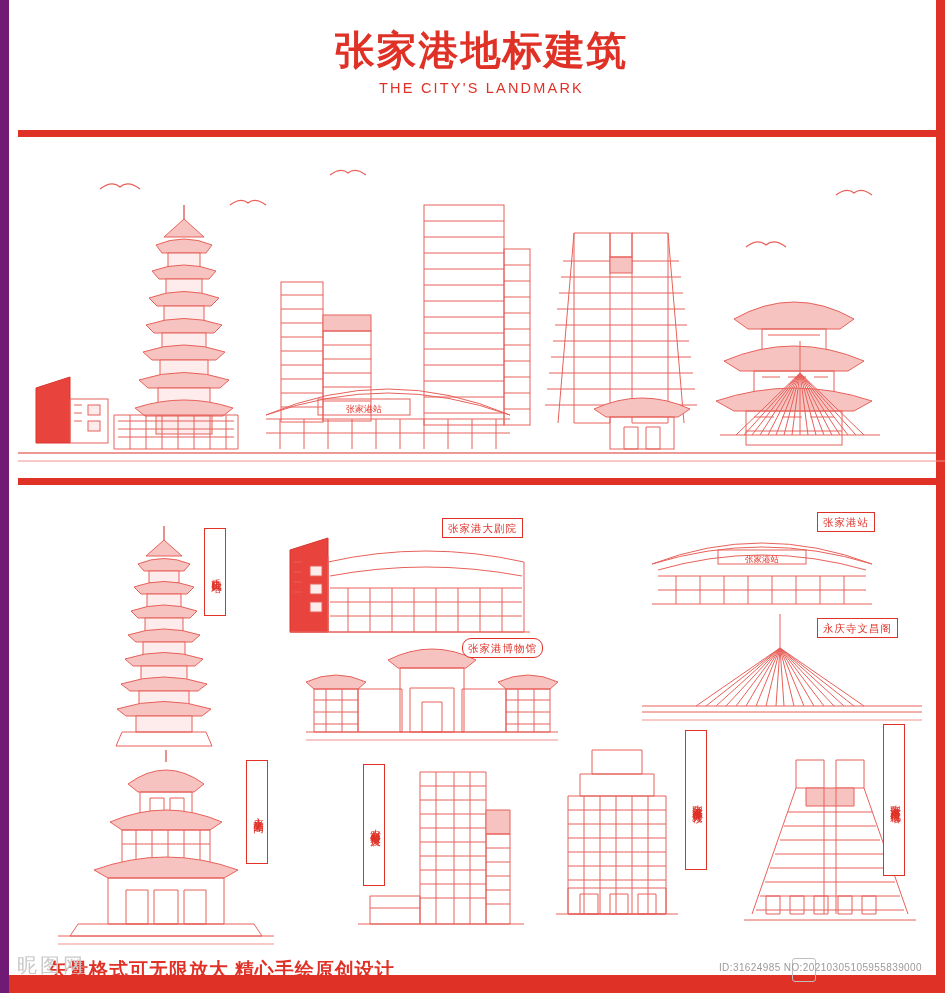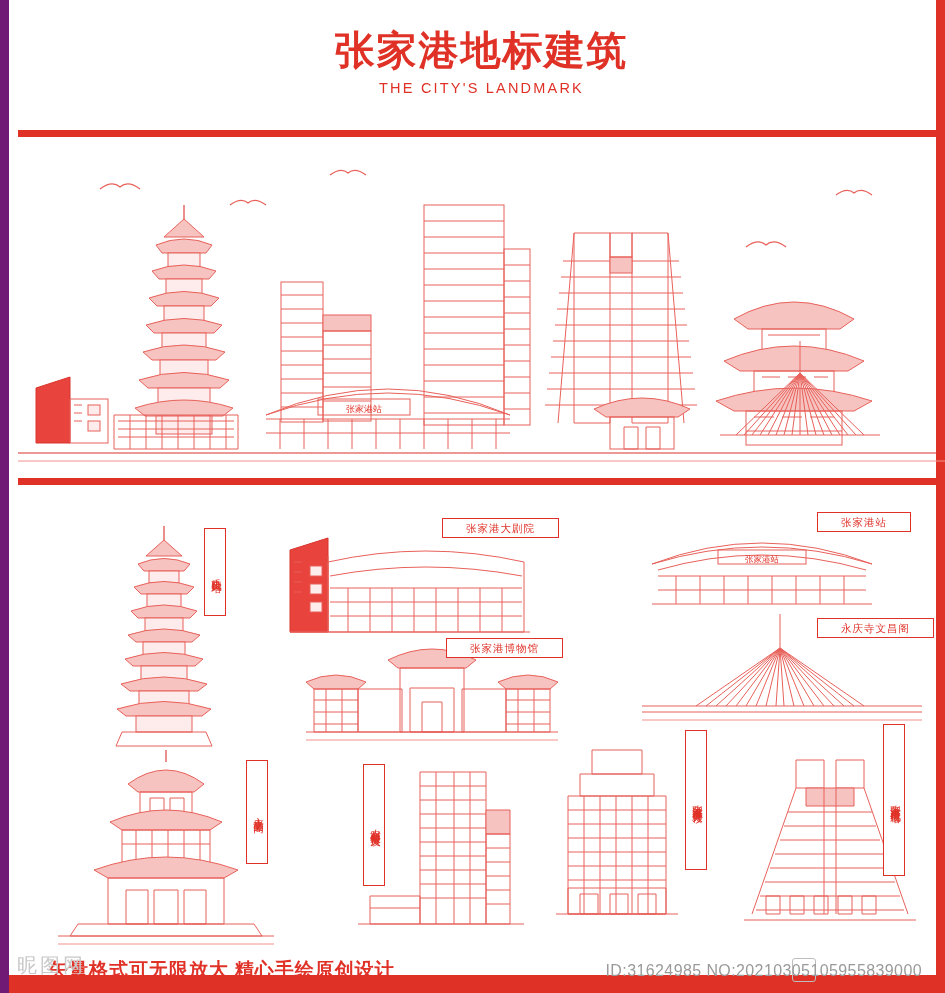--- a/index.html
+++ b/index.html
@@ -88,21 +88,21 @@
     font-family: "Liberation Sans", sans-serif;
   }
   .label.vert {
     writing-mode: vertical-rl;
     text-orientation: upright;
     letter-spacing: 1px;
     padding: 5px 2px;
   }
   .label.horiz {
     letter-spacing: 1px;
-    padding: 3px 23px;
+    padding: 3px 5px;
     white-space: nowrap;
   }
   
   .footer {
     position: absolute;
     left: 0;
     top: 955px;
     width: 945px;
     height: 38px;
   }
@@ -140,21 +140,21 @@
     top: 952px;
     font-size: 20px;
     color: #c9c9c9;
     letter-spacing: 3px;
     font-family: "Liberation Serif", serif;
   }
   .wm-right {
     position: absolute;
     right: 14px;
     top: 962px;
-    font-size: 16px;
+    font-size: 10px;
     color: #9a9a9a;
     letter-spacing: 0.4px;
   }
   .wm-badge {
     position: absolute;
     right: 120px;
     top: 958px;
     width: 22px;
     height: 22px;
     border: 1px solid #bdbdbd;
@@ -403,21 +403,21 @@
         <path class="ln" d="M726 428 h172"></path>
       </g>
 
       <path class="ln-l" d="M40 452 h216 M288 248 h252 M624 228 h280"></path>
     </svg>
 
     <div class="label vert" style="left:186px; top:36px; width:22px; height:88px;">香山聆风塔</div>
 
     <div class="label horiz" style="left:424px; top:26px;">张家港大剧院</div>
 
-    <div class="label horiz" style="left:428px; top:146px;">张家港博物馆</div>
+    <div class="label horiz" style="left:444px; top:146px;border-radius:9px;">张家港博物馆</div>
 
     <div class="label horiz" style="left:799px; top:20px;">张家港站</div>
 
     <div class="label horiz" style="left:799px; top:126px;">永庆寺文昌阁</div>
 
     <div class="label vert" style="left:228px; top:268px; width:22px; height:104px;">永庆寺文昌阁</div>
 
     <div class="label vert" style="left:345px; top:272px; width:22px; height:122px;">农村商业银行大厦</div>
 
     <div class="label vert" style="left:667px; top:238px; width:22px; height:140px;">张家港综合服务大楼</div>

